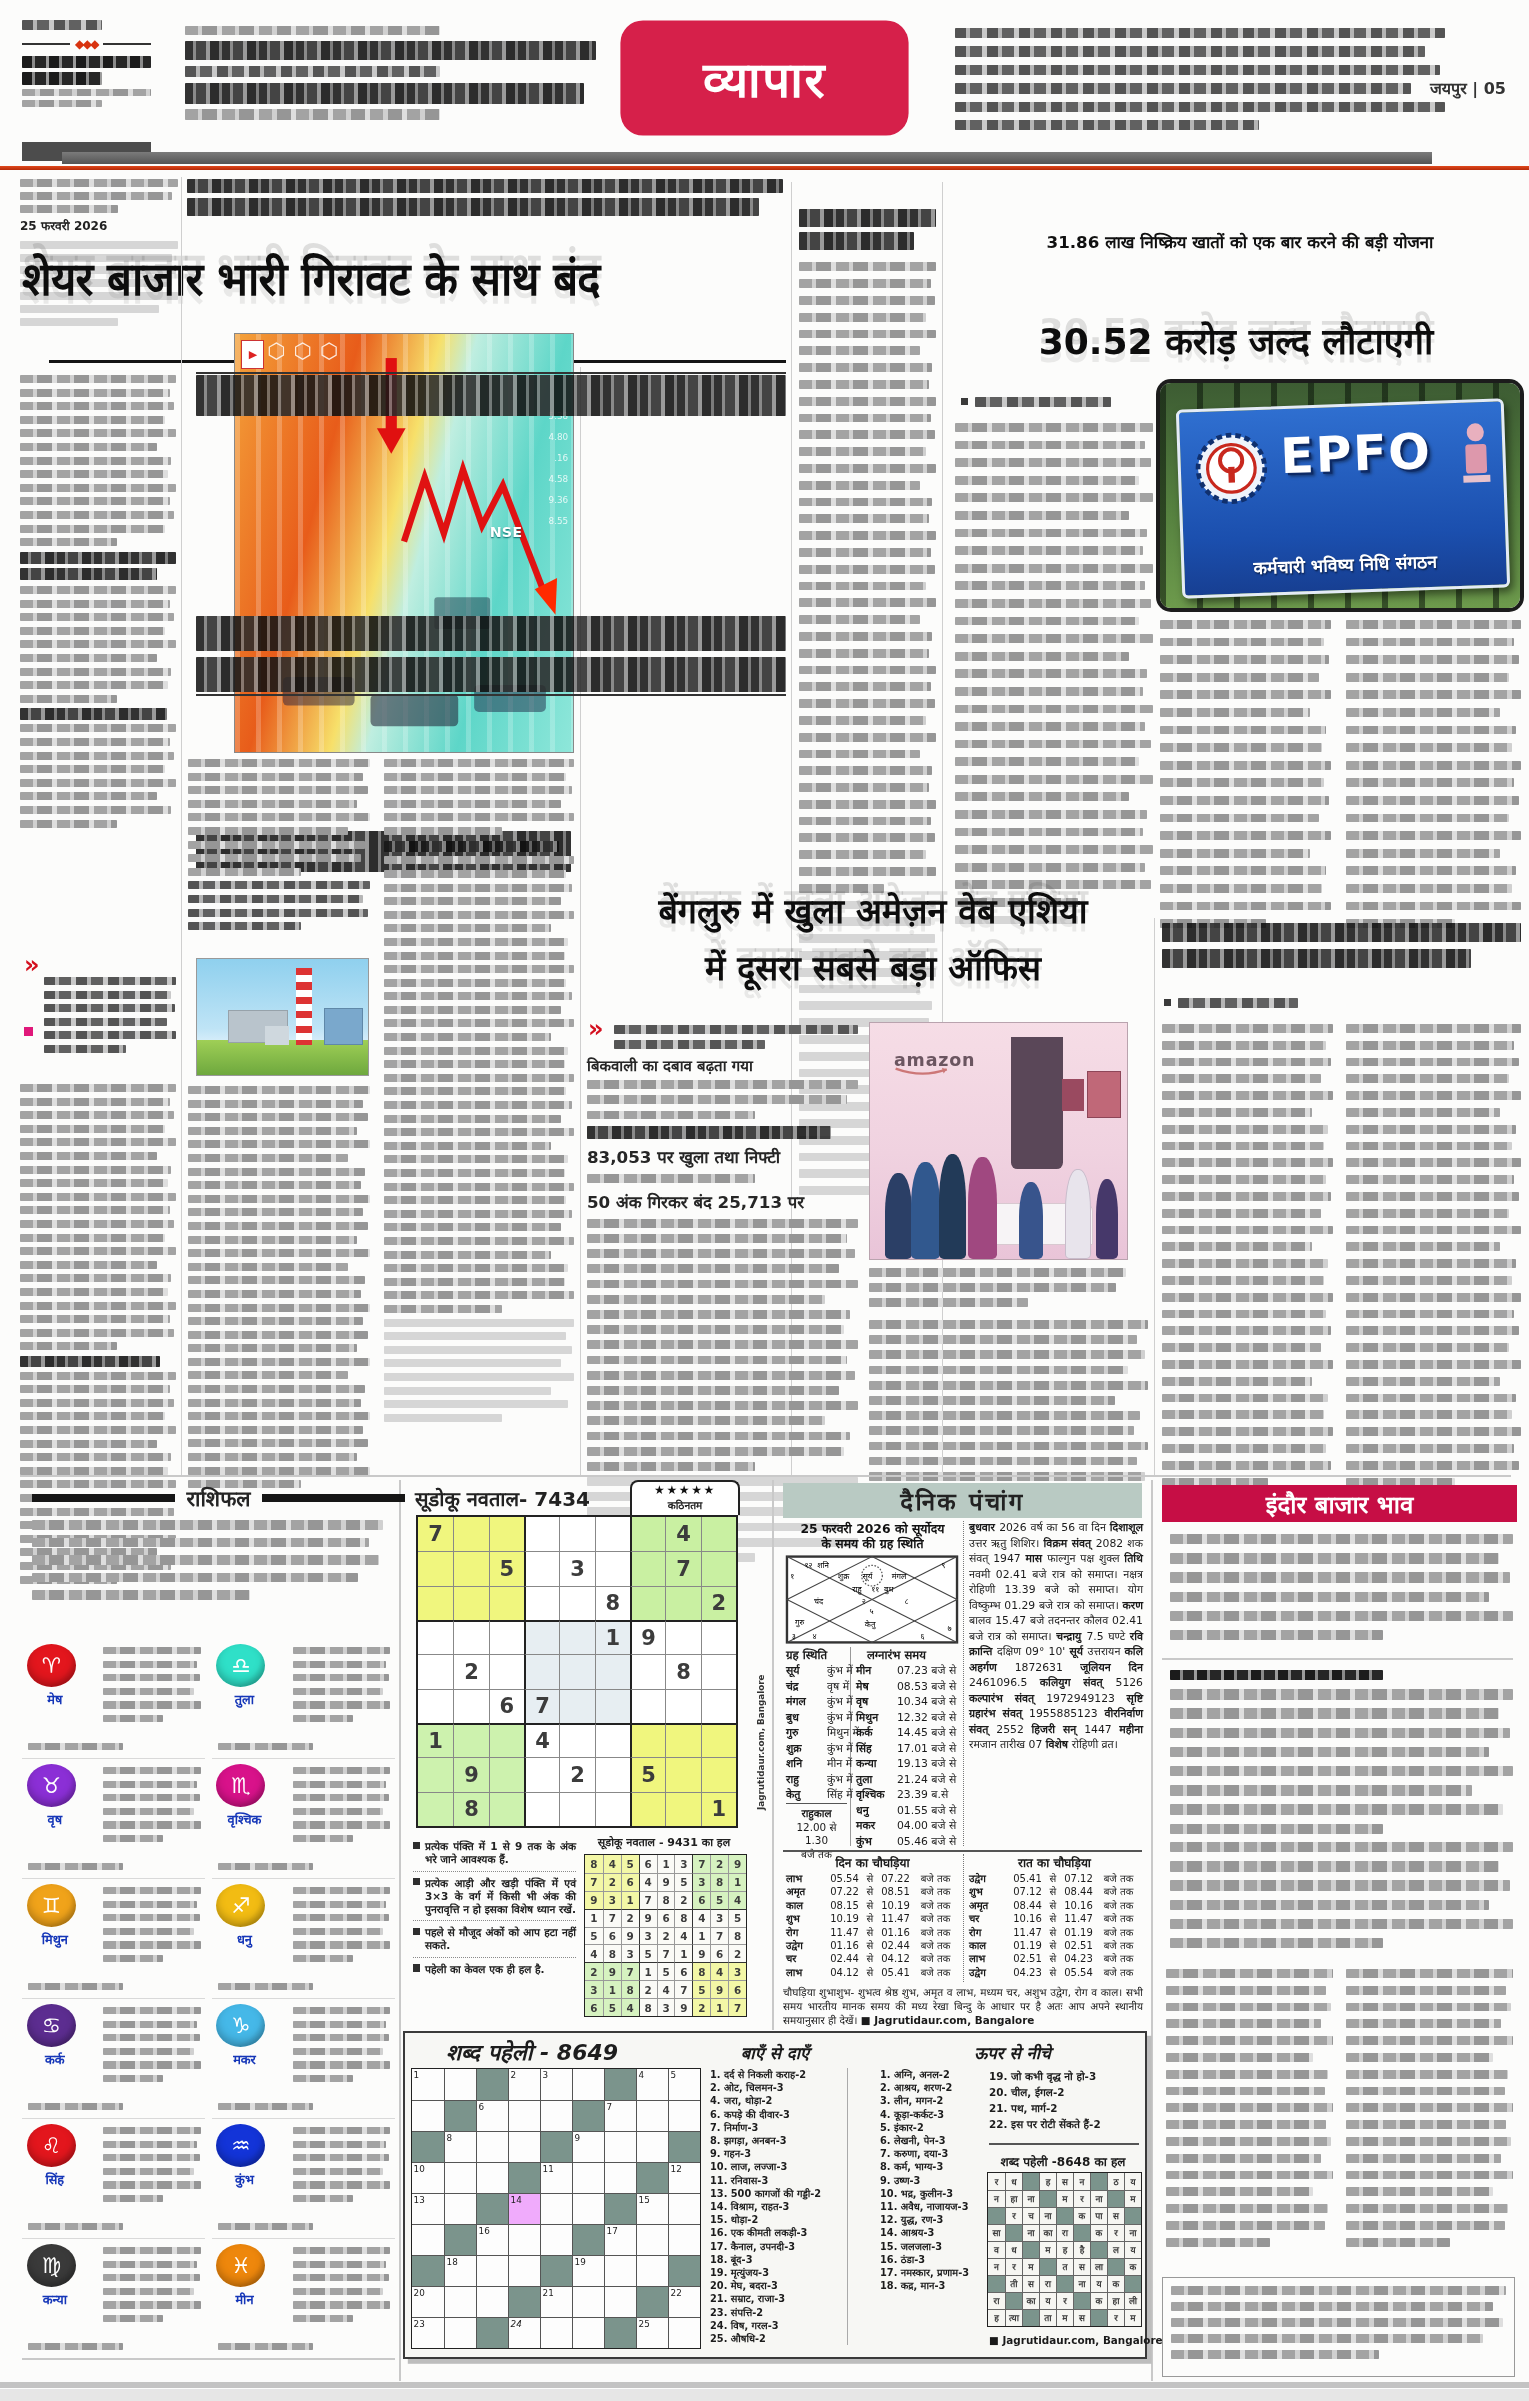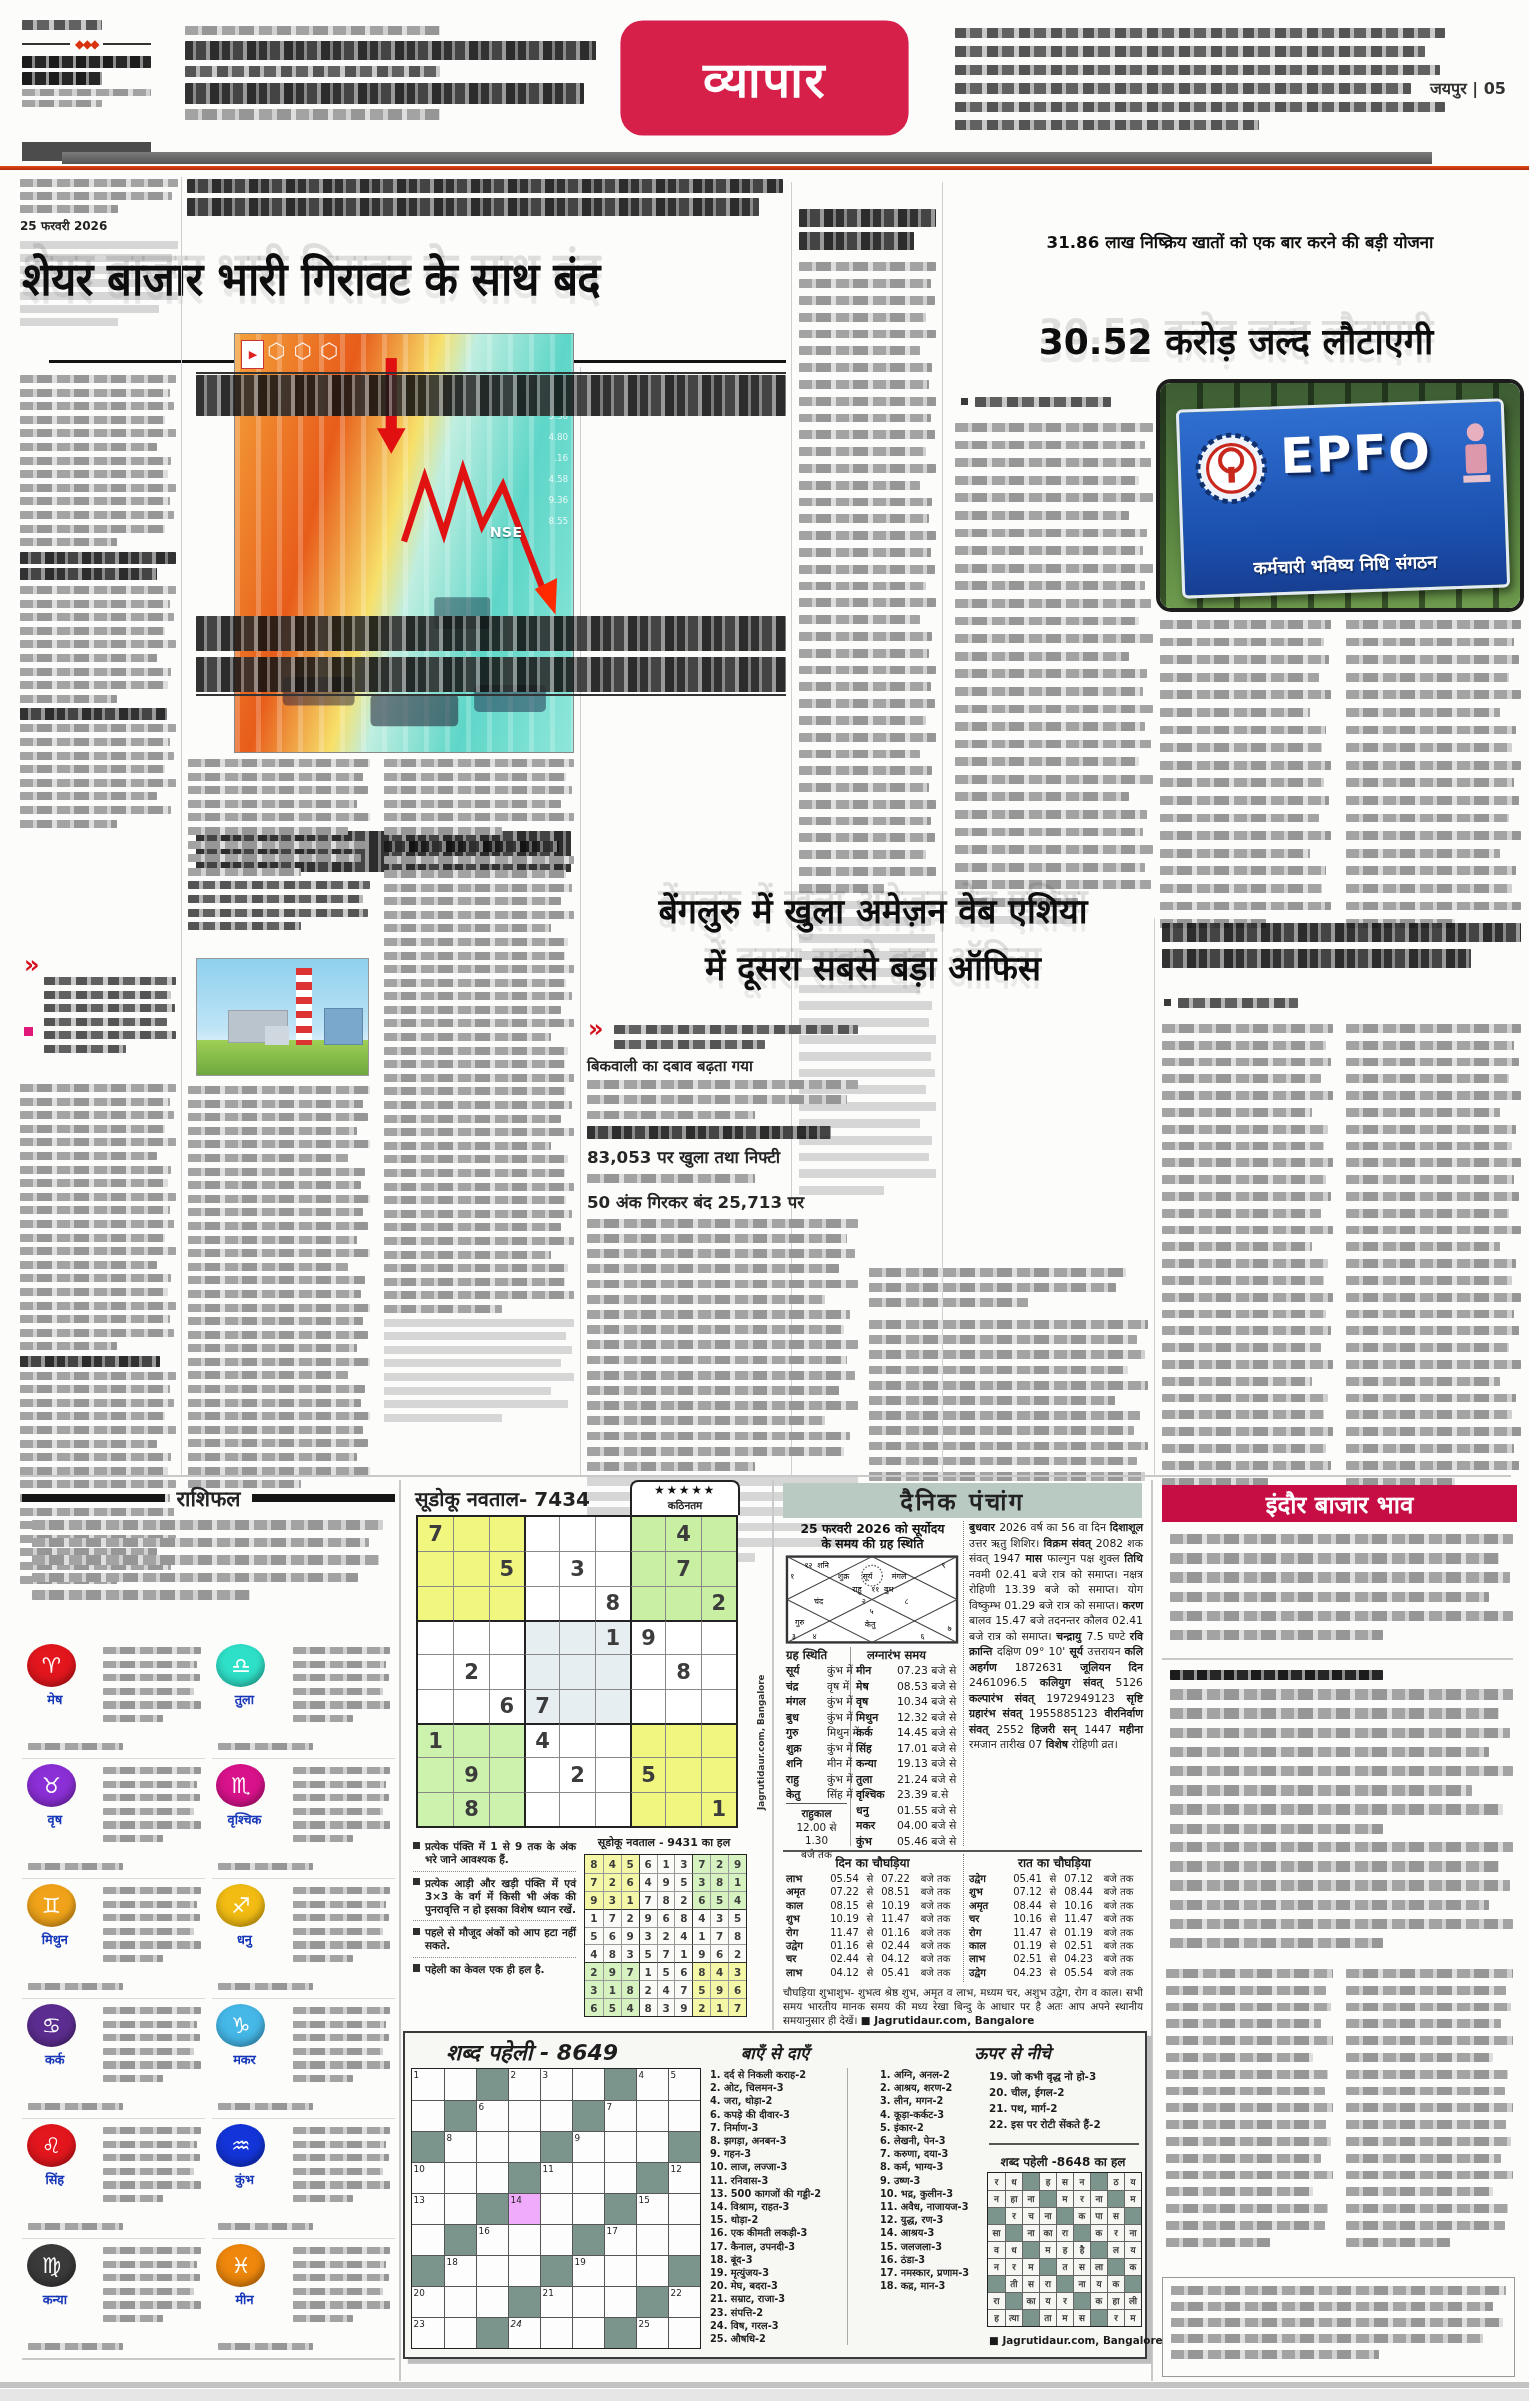--- a/index.html
+++ b/index.html
@@ -631,20 +631,41 @@
     <div>
         <div class="bl light" style="height: 8.8px; margin-bottom: 6.4px; width: 100%;"></div>
         <div class="bl light" style="height: 8.8px; margin-bottom: 6.4px; width: 96%;"></div>
         <div class="bl light" style="height: 8.8px; margin-bottom: 6.4px; width: 99%;"></div>
         <div class="bl light" style="height: 8.8px; margin-bottom: 6.4px; width: 93%;"></div>
         <div class="bl light" style="height: 8.8px; margin-bottom: 6.4px; width: 100%;"></div>
         <div class="bl light" style="height: 8.8px; margin-bottom: 6.4px; width: 62%;"></div>
       </div>
   </div>
 
+  <div class="abs" style="left:869px;top:1022px;width:257px;height:236px;overflow:hidden;border:0.8px solid #b9a3ae;">
+    <div class="abs" style="inset:0;background:linear-gradient(180deg,#f6dde6 0%,#f0d2e0 55%,#e9c4d8 100%);"></div>
+    <div class="abs" style="left:24px;top:27px;color:#6b5560;font-weight:700;font-size:17.5px;letter-spacing:0.8px;">
+      <span>amazon</span>
+      <svg width="56" height="9.6" viewBox="0 0 70 12" style="display:block;margin-top:-3.2px;">
+          <path d="M2 2 Q35 14 66 3" stroke="#c77" stroke-width="3" fill="none"></path>
+          <polygon points="66,3 60,1 62,8" fill="#c77"></polygon>
+        </svg>
+    </div>
+    <div class="abs" style="left:55%;top:6%;width:20%;height:56%;background:#5a4758;border-radius:0 0 6.4px 6.4px;"></div>
+    <div class="abs" style="right:6.4px;top:48px;width:32px;height:45px;background:#c06878;border:1.6px solid #8d4658;"></div>
+    <div class="abs" style="right:43px;top:56px;width:22px;height:32px;background:#9a4a60;"></div>
+    <div class="abs" style="left:44%;bottom:6%;width:42%;height:17%;background:#f7f4f6;border:0.8px solid #d8c8d0;border-radius:8px 8px 0 0;"></div>
+    <div class="abs" style="left:6%;bottom:0;width:27px;height:86px;background:#2b3f66;border-radius:45% 45% 4.8px 4.8px;"></div>
+    <div class="abs" style="left:16%;bottom:0;width:29px;height:97px;background:#31588e;border-radius:45% 45% 4.8px 4.8px;"></div>
+    <div class="abs" style="left:27%;bottom:0;width:27px;height:105px;background:#223a58;border-radius:45% 45% 4.8px 4.8px;"></div>
+    <div class="abs" style="left:38%;bottom:0;width:29px;height:102px;background:#a04880;border-radius:45% 45% 4.8px 4.8px;"></div>
+    <div class="abs" style="left:58%;bottom:0;width:24px;height:77px;background:#38548c;border-radius:45% 45% 4.8px 4.8px;"></div>
+    <div class="abs" style="left:76%;bottom:0;width:24px;height:88px;background:#e8e4ec;border-radius:45% 45% 4.8px 4.8px;border:0.8px solid #c8bccb;"></div>
+    <div class="abs" style="left:88%;bottom:0;width:22px;height:80px;background:#46386a;border-radius:45% 45% 4.8px 4.8px;"></div>
+  </div>
   <div class="abs" style="left:869px;top:1268px;width:257px;">
       <div>
         <div class="bl mid" style="height: 8.8px; margin-bottom: 6.4px; width: 100%;"></div>
         <div class="bl mid" style="height: 8.8px; margin-bottom: 6.4px; width: 96%;"></div>
         <div class="bl mid" style="height: 8.8px; margin-bottom: 6.4px; width: 62%;"></div>
       </div>
     </div>
   <div class="abs" style="left:869px;top:1320px;width:279px;">
       <div>
         <div class="bl mid" style="height: 8.8px; margin-bottom: 6.4px; width: 100%;"></div>
@@ -733,21 +754,21 @@
         <div class="bl mid" style="height: 8.8px; margin-bottom: 8px; width: 99%;"></div>
         <div class="bl mid" style="height: 8.8px; margin-bottom: 8px; width: 62%;"></div>
       </div>
     </div>
 
   <div class="abs hline" style="left:20px;top:1475px;width:1491px;height:2.4px;"></div>
   <div class="abs" style="left:399px;top:1480px;width:2.4px;height:901px;background:#c9c9c9;"></div>
   <div class="abs" style="left:772px;top:1480px;width:2.4px;height:550px;background:#c9c9c9;"></div>
   <div class="abs" style="left:1151px;top:1480px;width:2.4px;height:901px;background:#c9c9c9;"></div>
 
-  <div class="abs" style="left:22px;top:1483px;width:373px;height:29px;display:flex;align-items:center;gap:11px;">
+  <div class="abs" style="left:32px;top:1483px;width:373px;height:29px;display:flex;align-items:center;gap:11px;">
     <div style="flex:1;height:8px;background:#161616;"></div>
     <div style="font-size:21px;font-weight:800;color:#242424;filter:blur(0.4px);"><span>राशिफल</span></div>
     <div style="flex:1;height:8px;background:#161616;"></div>
   </div>
   <div class="abs" style="left:32px;top:1520px;width:351px;">
       <div>
         <div class="bl mid" style="height: 9.6px; margin-bottom: 8px; width: 100%;"></div>
         <div class="bl mid" style="height: 9.6px; margin-bottom: 8px; width: 96%;"></div>
         <div class="bl mid" style="height: 9.6px; margin-bottom: 8px; width: 99%;"></div>
         <div class="bl mid" style="height: 9.6px; margin-bottom: 8px; width: 93%;"></div>

